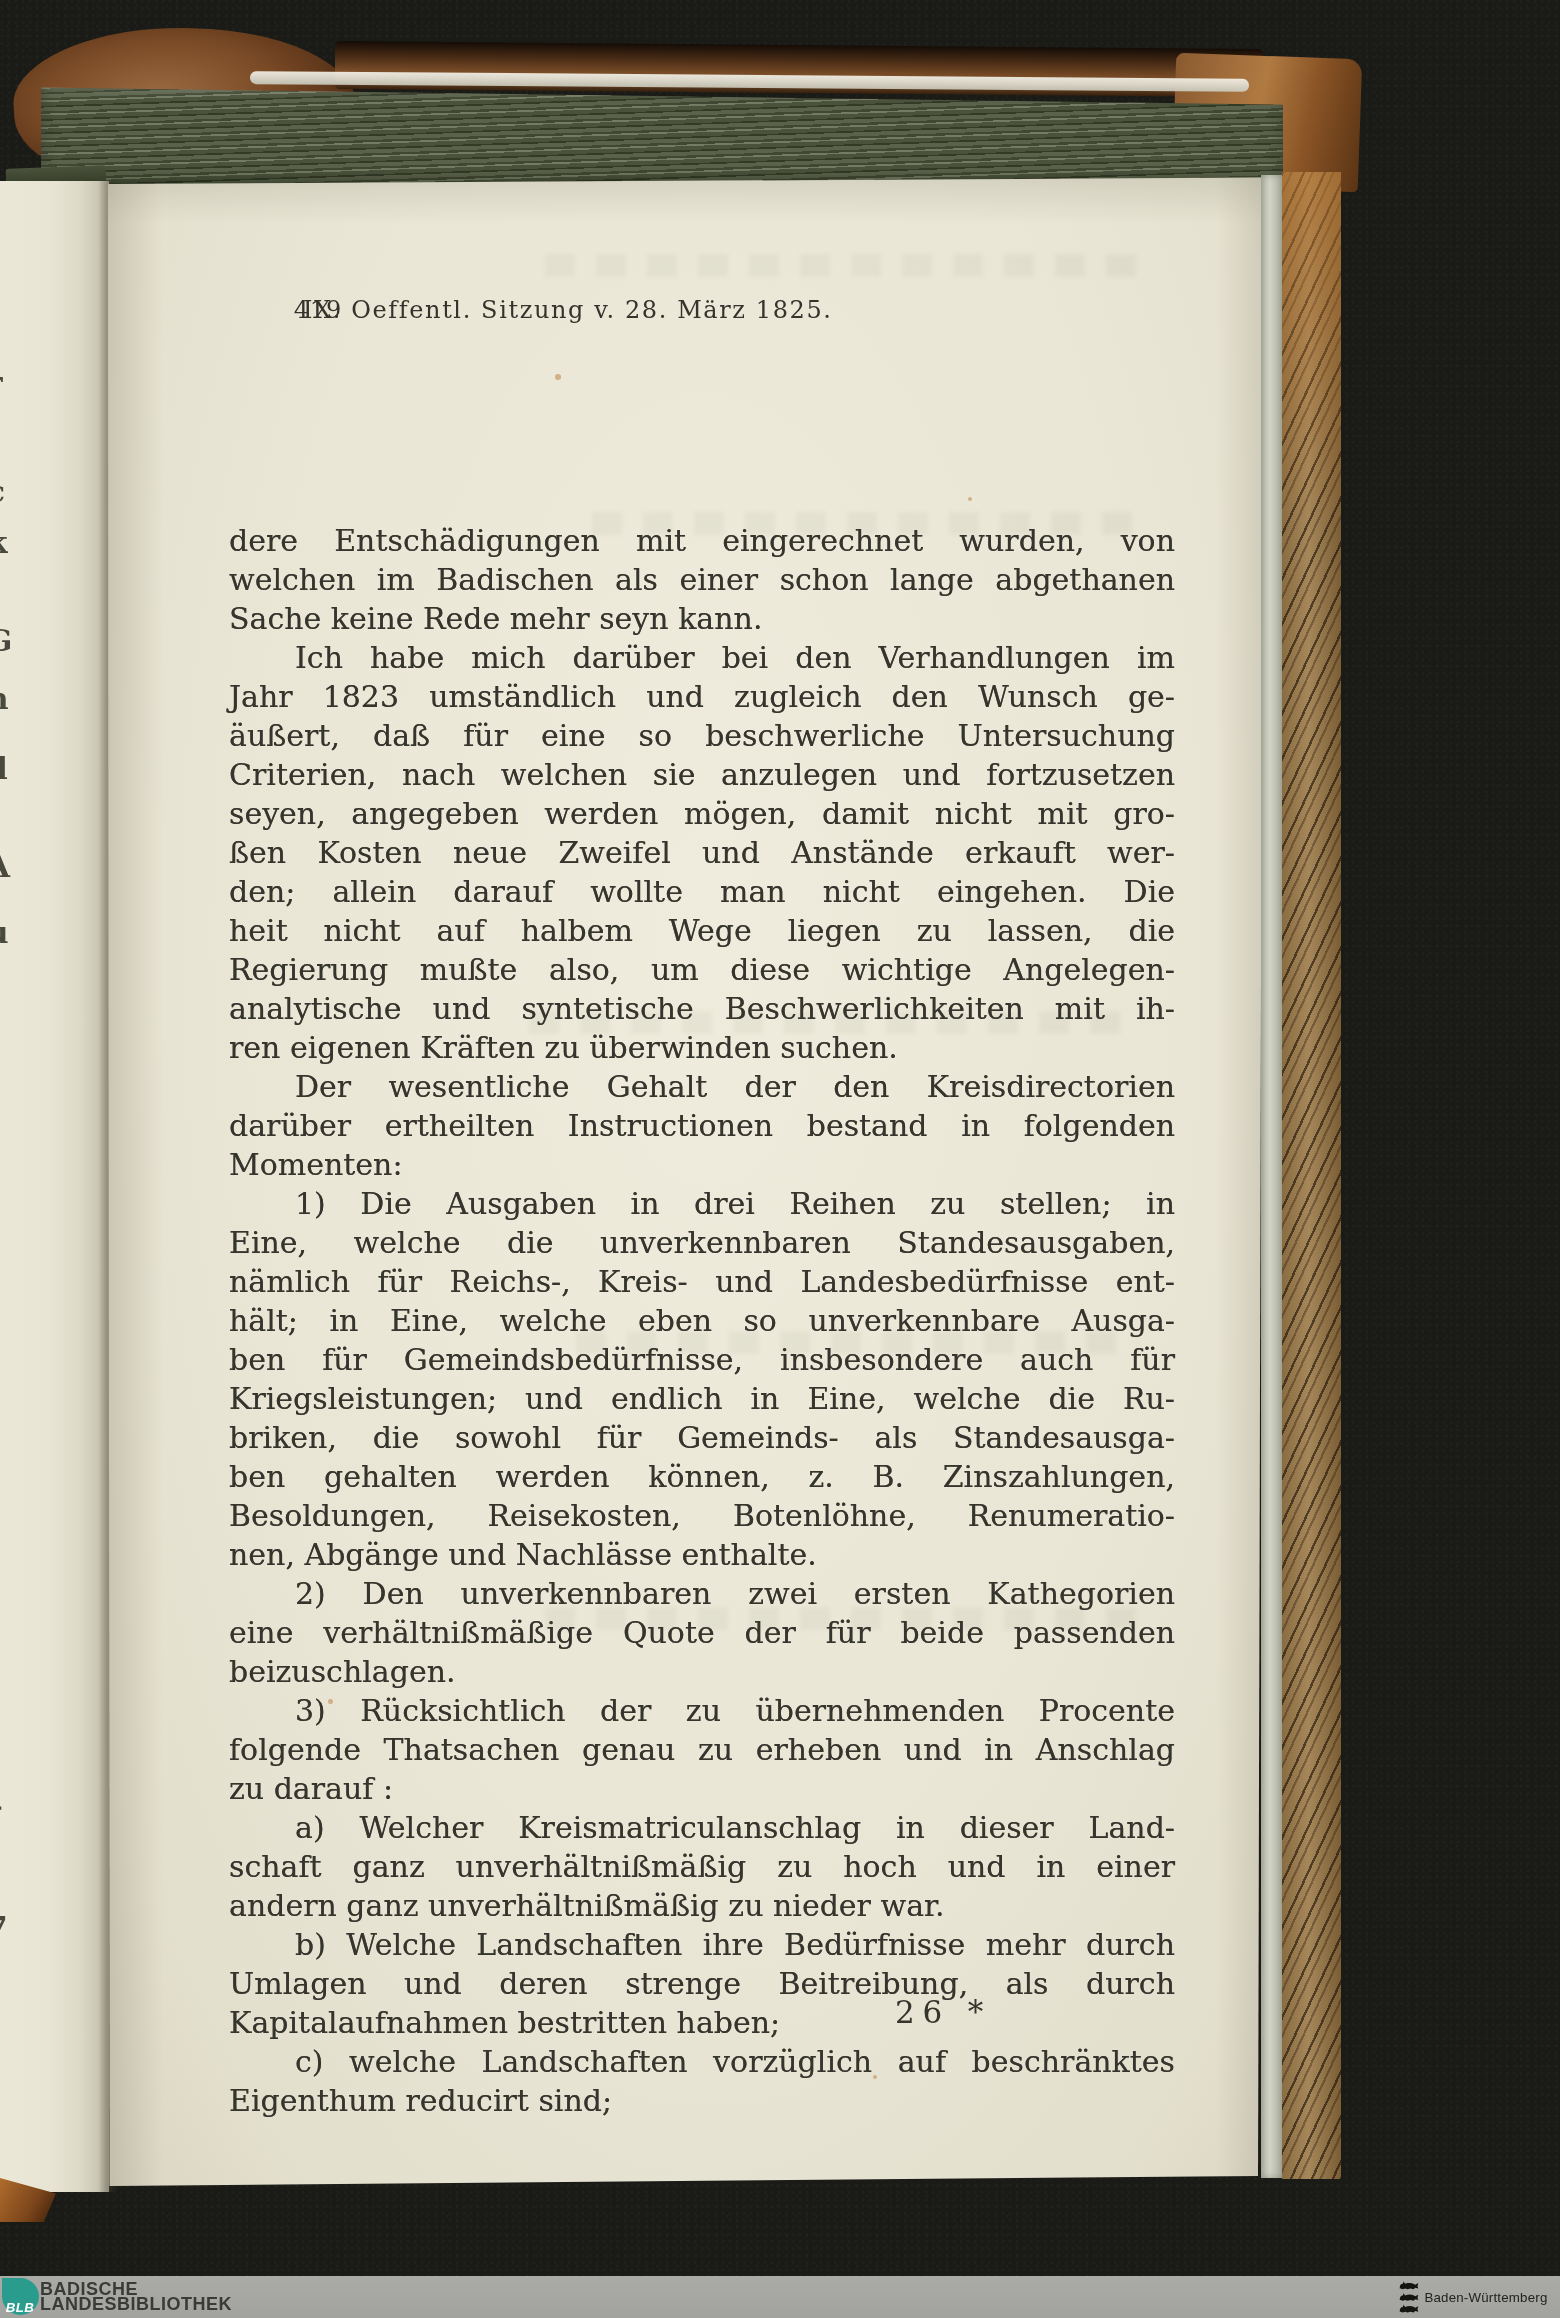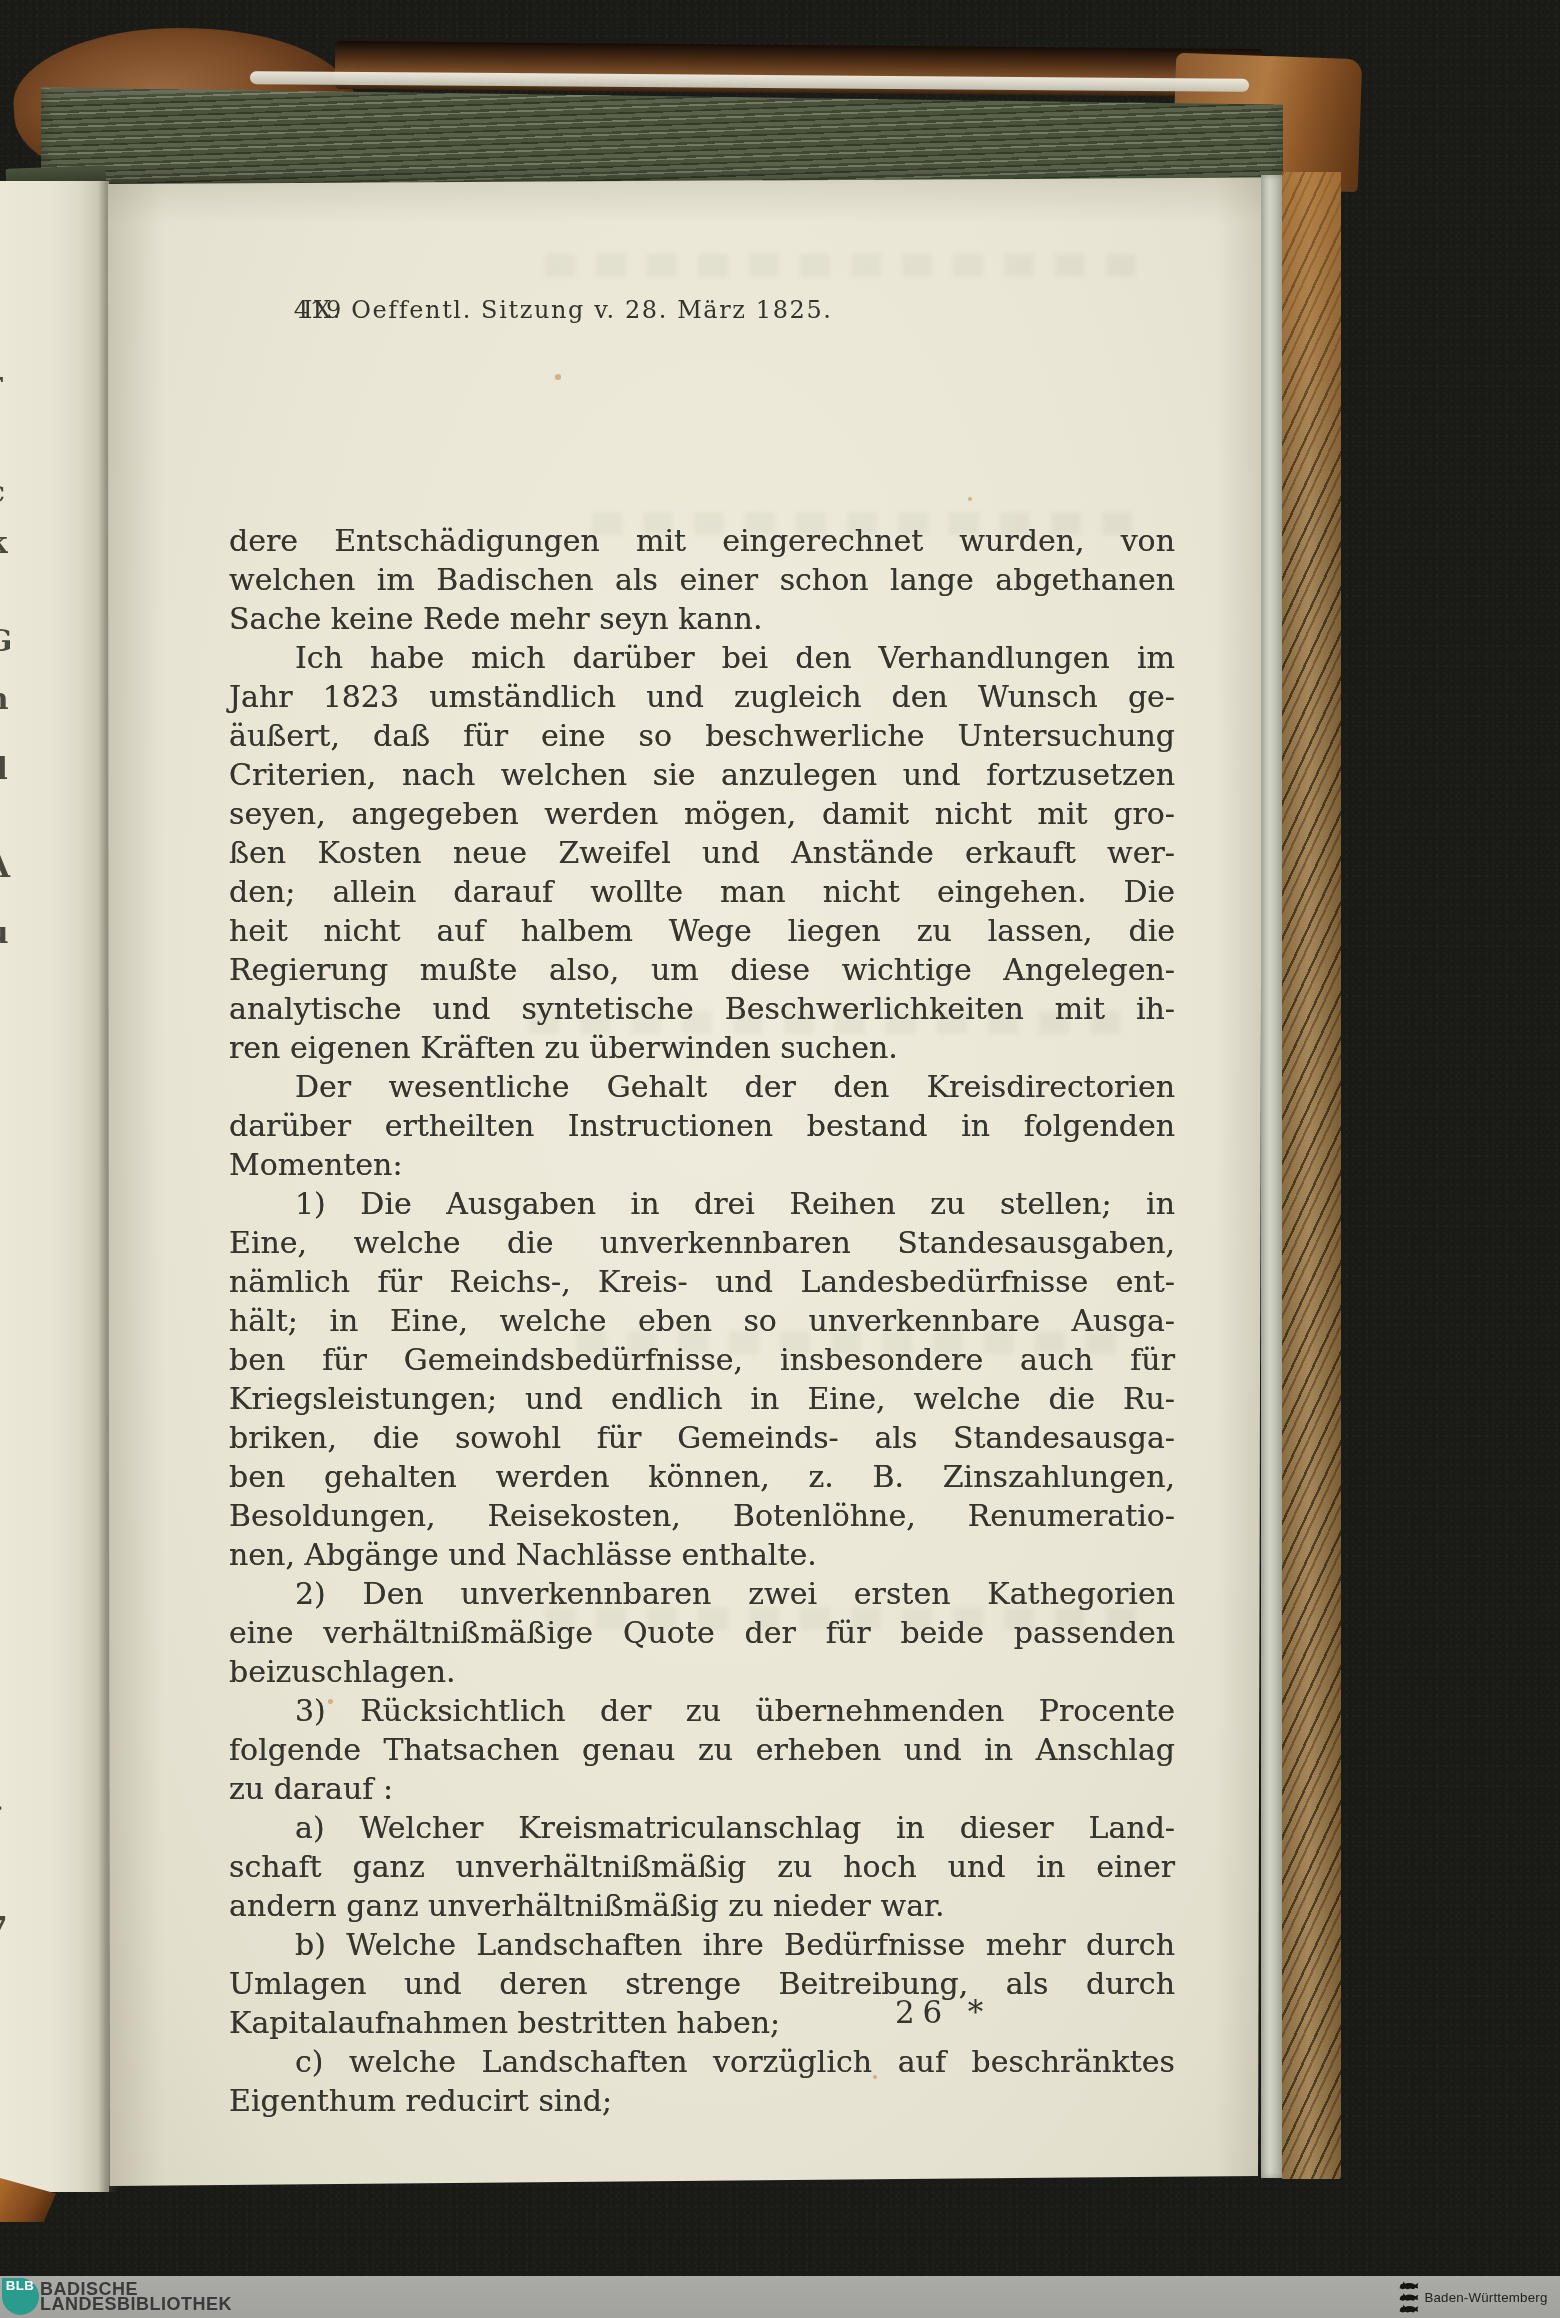--- a/index.html
+++ b/index.html
@@ -76,21 +76,21 @@
       linear-gradient(90deg,#8a6c42 0%,#a5875a 45%,#7c5e36 100%);
     border-radius:0 0 3.1px 0;}
   .bottom-leather{left:0;top:2178px;width:56px;height:44px;
     background:linear-gradient(120deg,#b06c2c 0%,#7c451b 60%,#3a1f0a 100%);
     clip-path:polygon(0 0,100% 35%,78% 100%,0 100%);}
 
   
   .footer-bar{left:0;top:2276px;width:1560px;height:42px;background:linear-gradient(180deg,#aaaaa7,#a2a29f);
     font-family:"Liberation Sans", sans-serif;}
   .blb-logo{left:1.6px;top:2.3px;width:37px;height:37px;background:#2a9c8e;
-    border-radius:0 52% 52% 52%;display:flex;align-items:flex-start;justify-content:center;position:absolute;}
+    border-radius:0 52% 52% 52%;display:flex;align-items:flex-end;justify-content:center;position:absolute;font-style:italic;}
   .blb-logo span{position:static;color:#fff;font-weight:bold;font-size:13.3px;letter-spacing:0.4px;}
   .library-name{left:40px;top:5.5px;width:250px;color:#3a3a38;font-weight:bold;font-size:18px;line-height:15px;letter-spacing:0.5px;}
   .library-name div{position:static;}
   .state-group{right:12.5px;top:0;height:42px;display:flex;align-items:center;gap:4px;position:absolute;left:auto;}
   .state-group svg{position:static;display:block;}
   .state-label{position:static;color:#222220;font-size:13.3px;font-weight:500;letter-spacing:0.2px;}
 </style>
 </head>
 <body>
 

